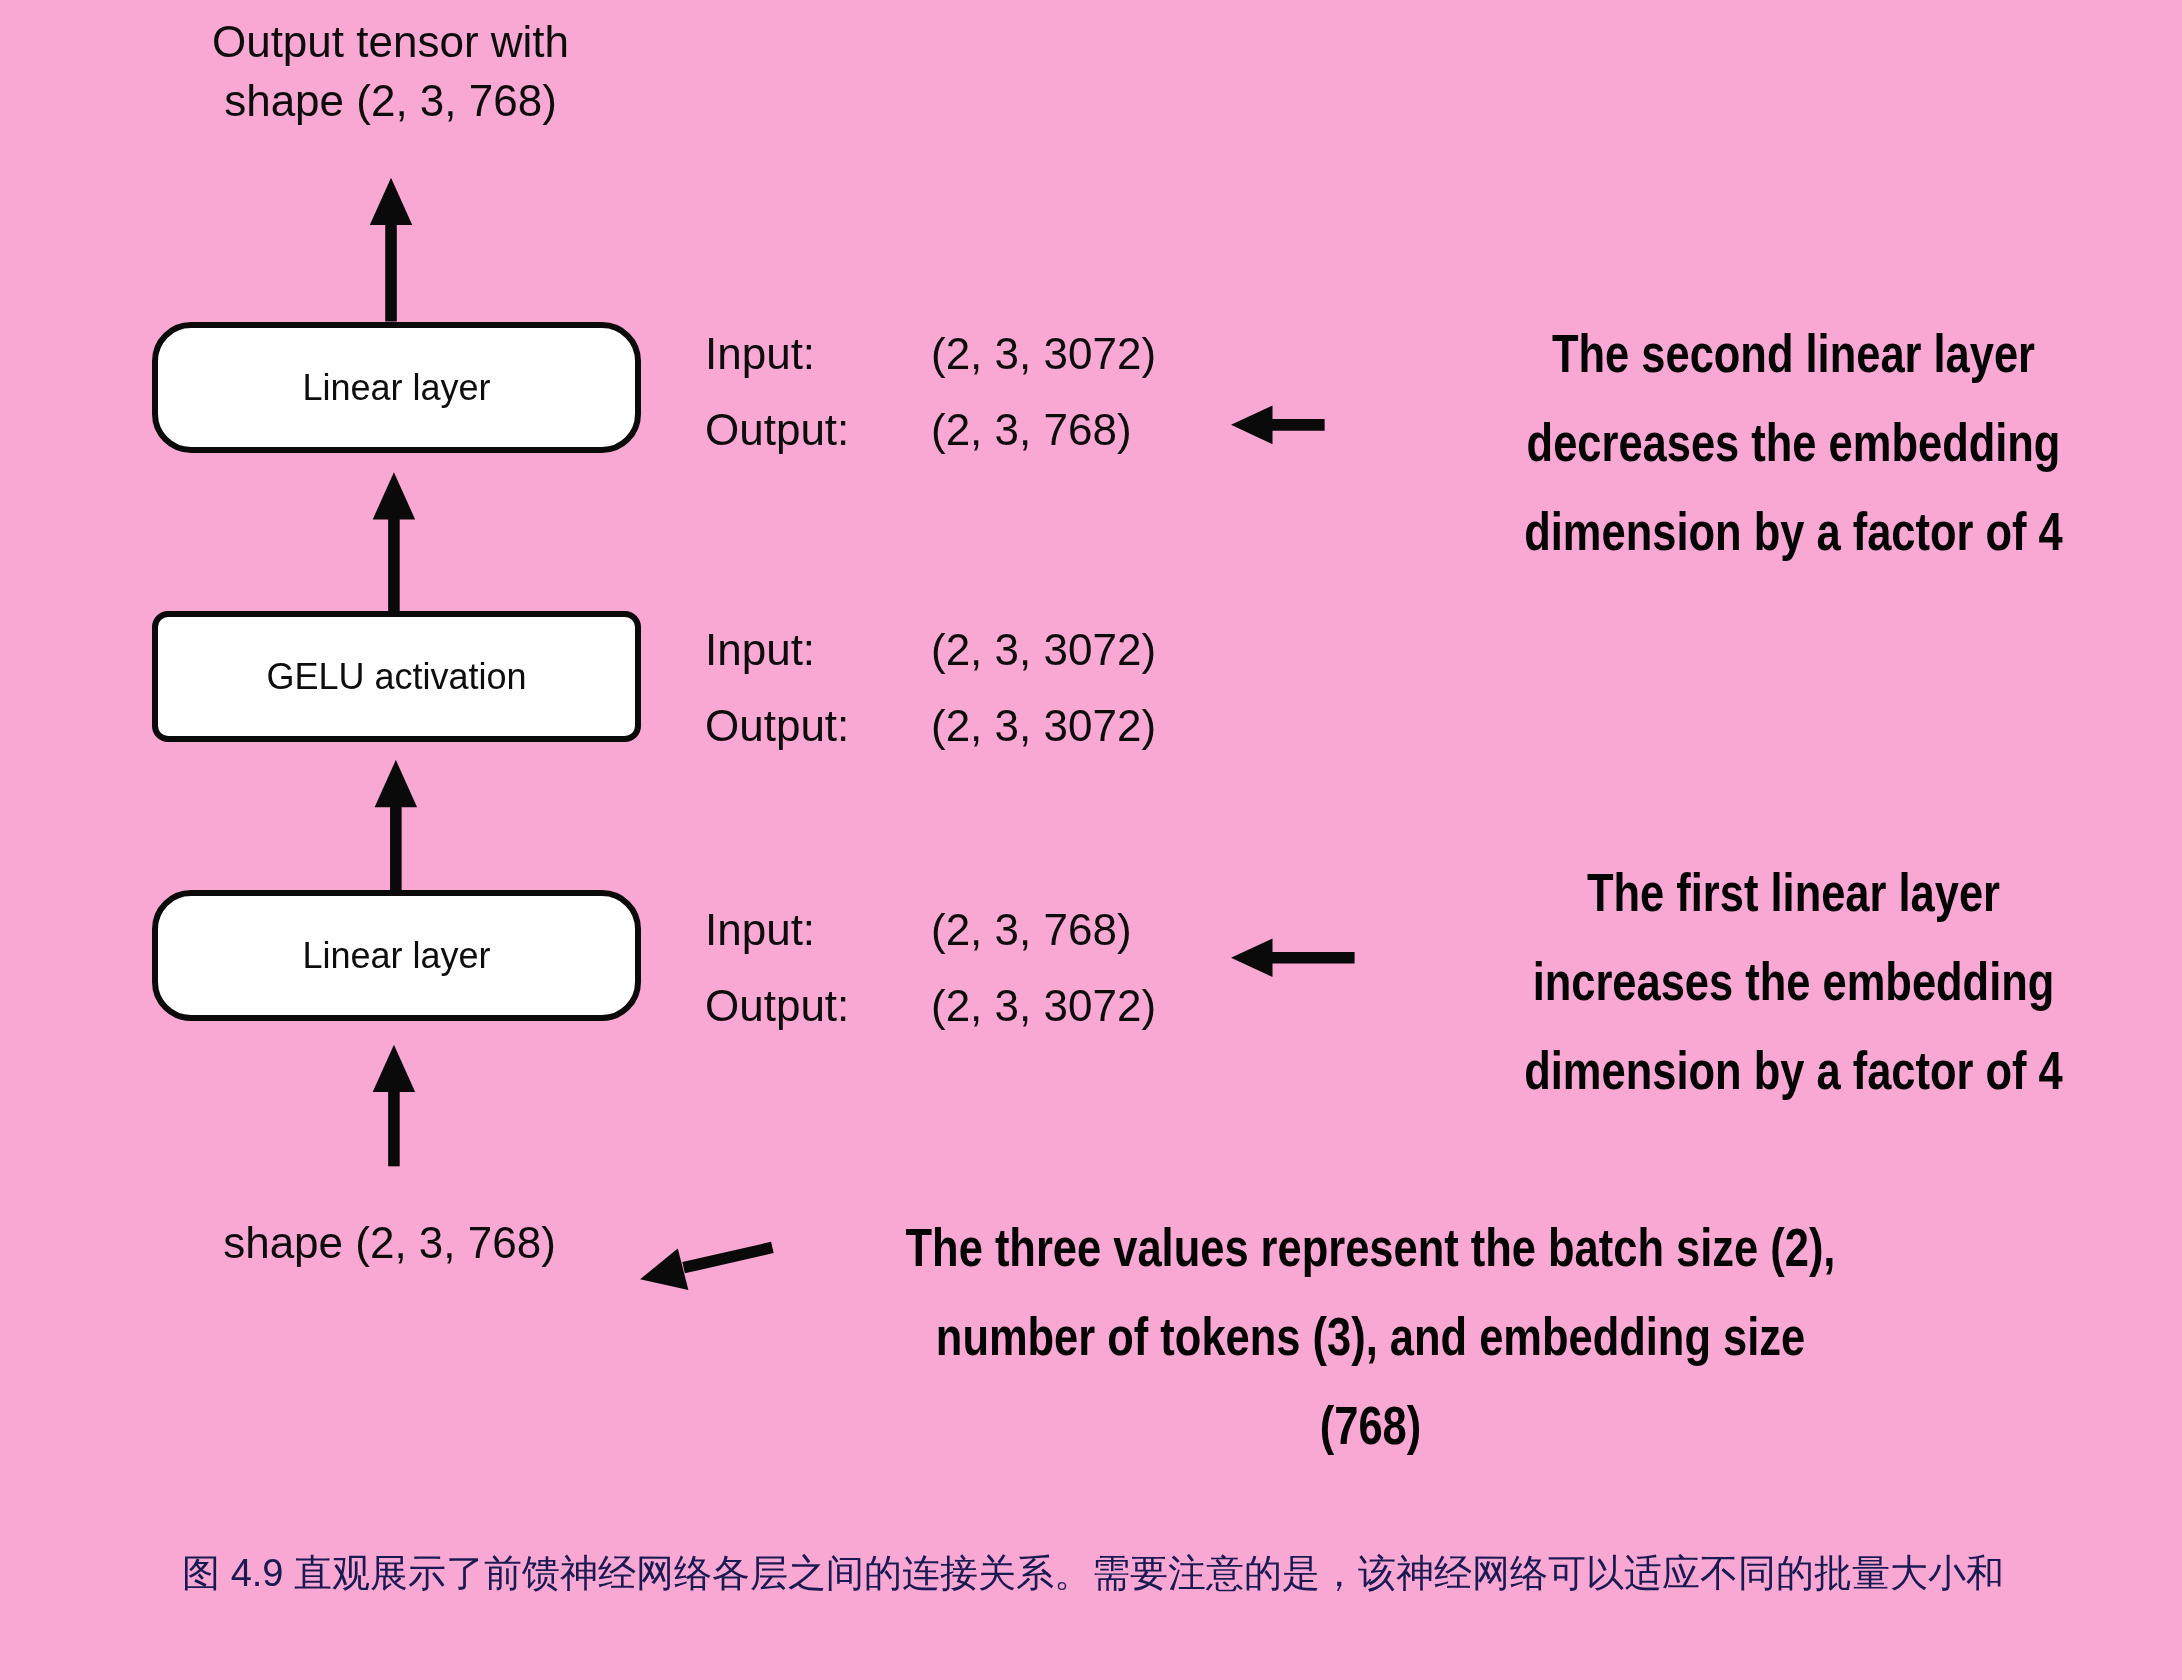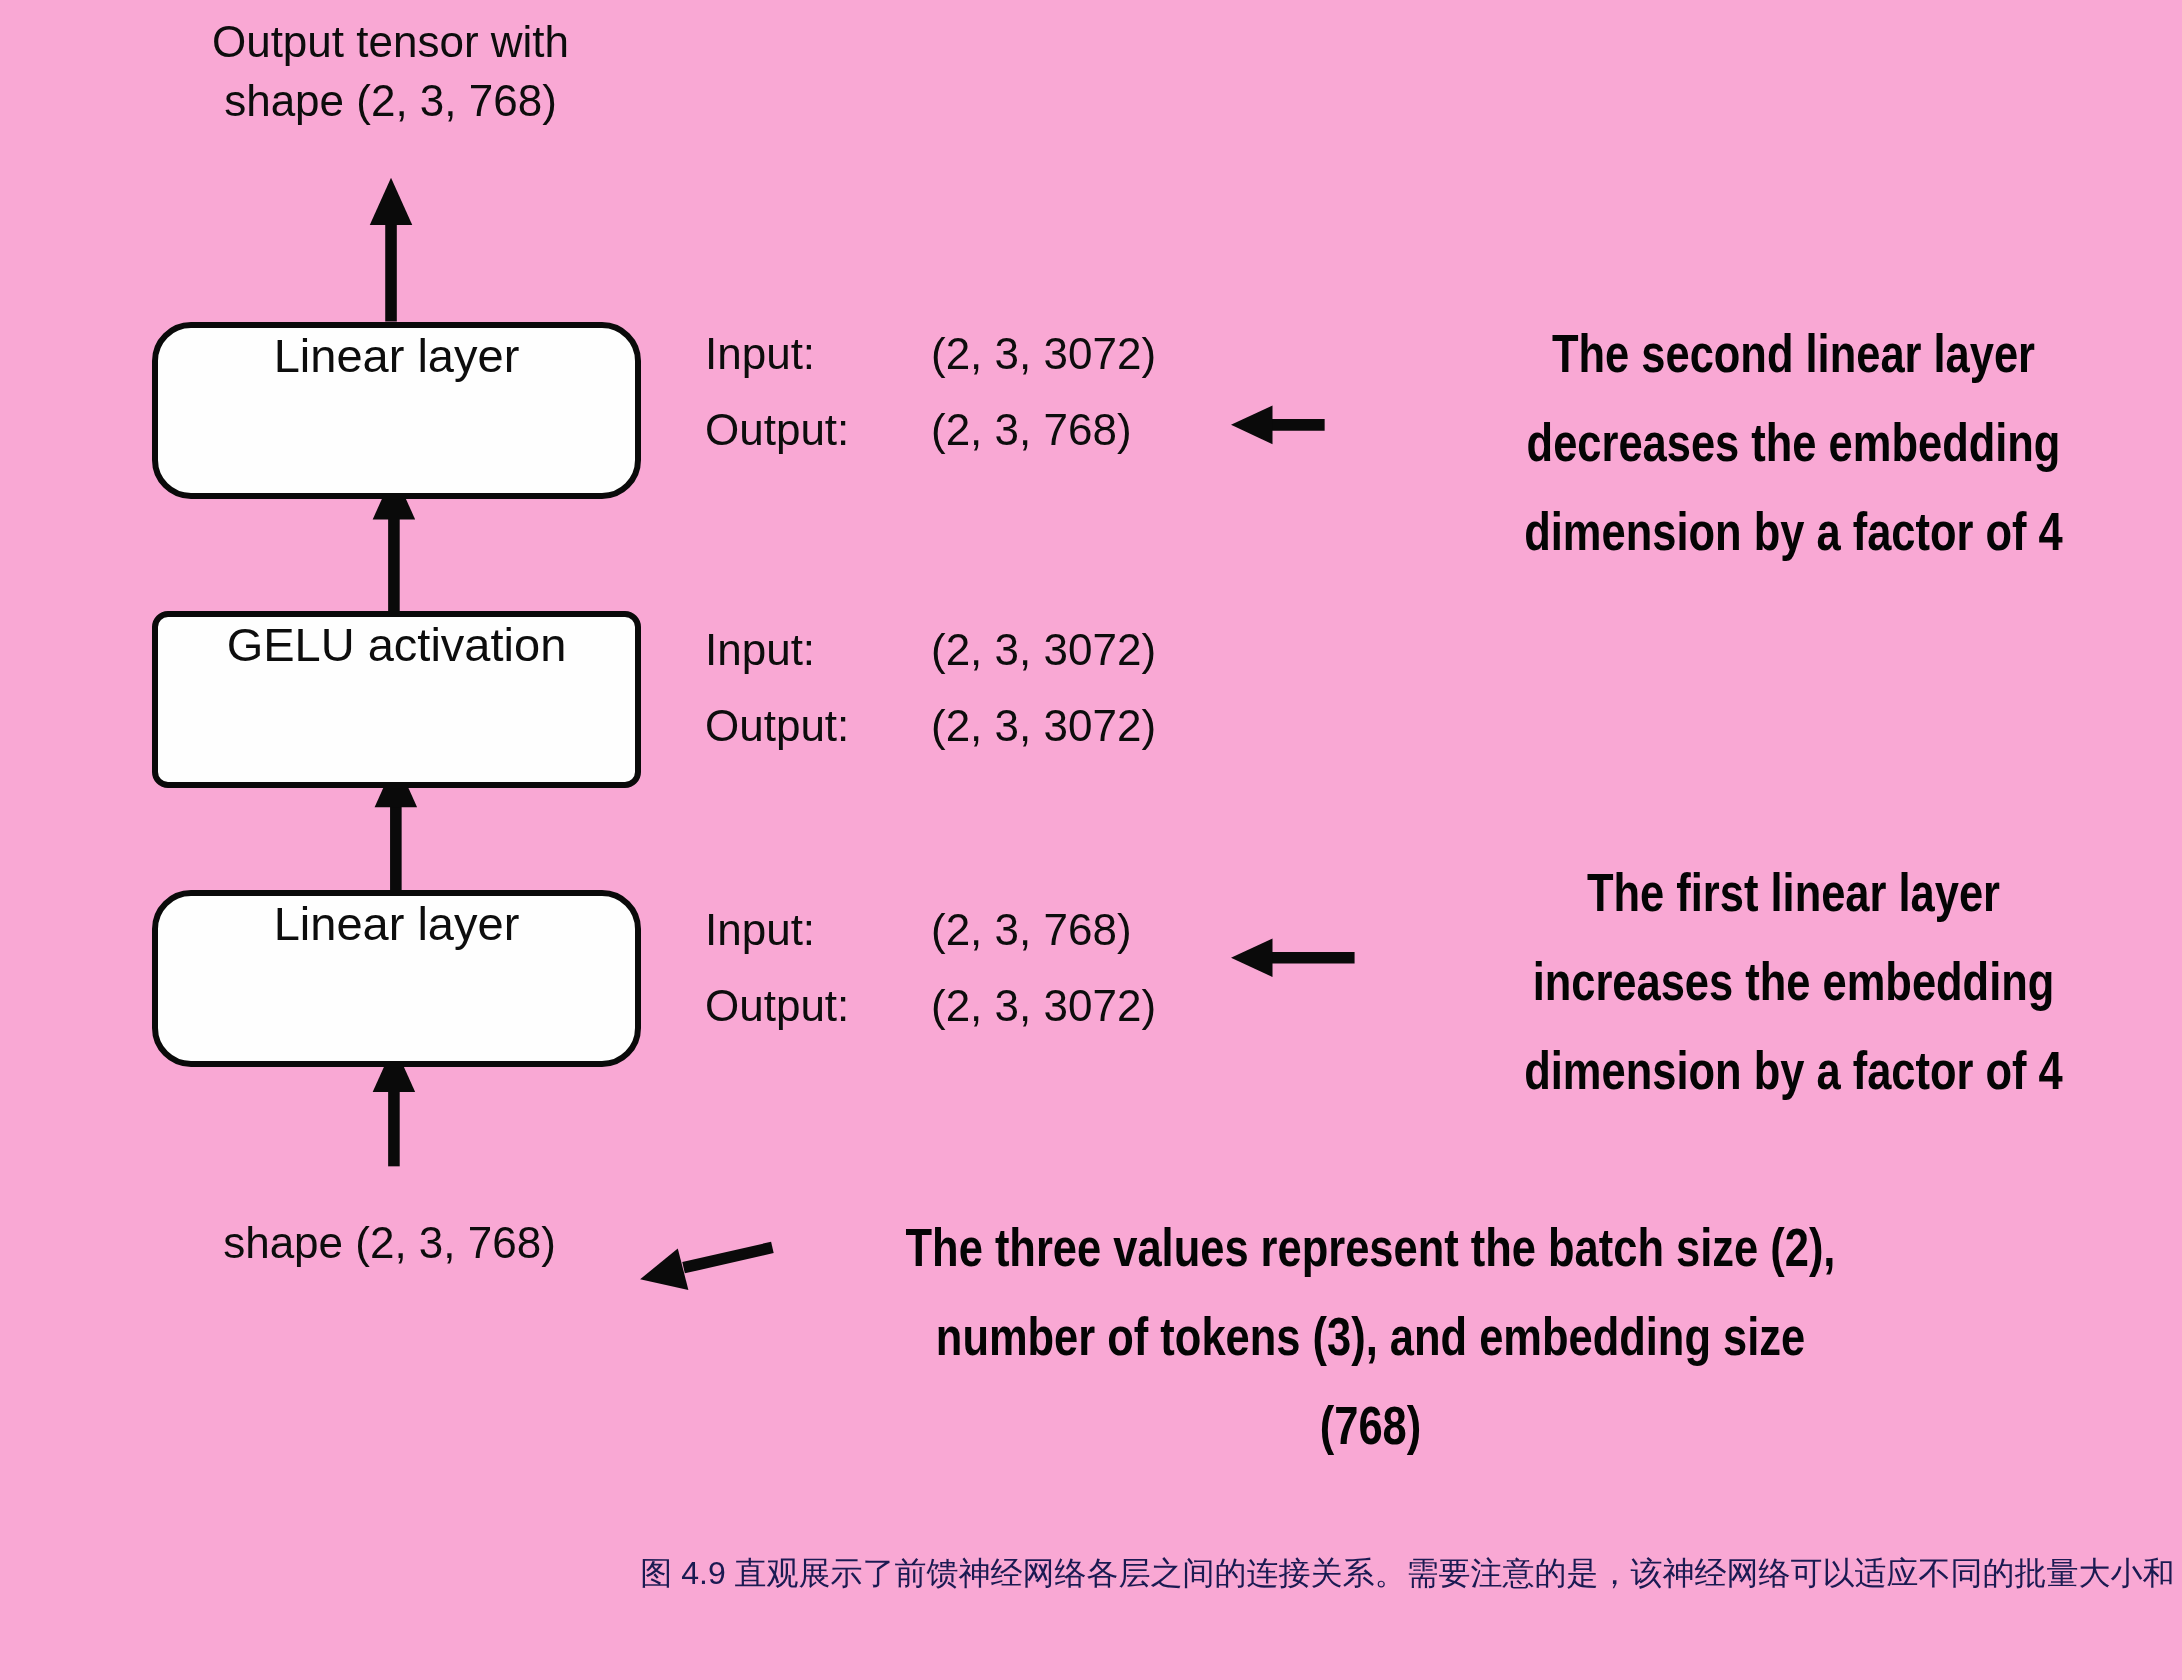--- a/index.html
+++ b/index.html
@@ -18,27 +18,28 @@
     width: 2182px; height: 1680px;
     pointer-events: none;
   }
   .arrows-layer line { stroke: #0a0a0a; stroke-width: 12; }
   .arrows-layer polygon { fill: #0a0a0a; }
 
   .node-box {
     position: absolute;
     left: 152px;
     width: 489px;
-    height: 177px;
+    height: 131px;
     border: 6.8px solid #0a0a0a;
     border-radius: 39px;
     background: #fefefe;
     display: flex;
+    align-items: center;
     justify-content: center;
-    font-size: 47px;
+    font-size: 36px;
     box-sizing: border-box;
   }
   .box-1 { top: 322px; }
   .box-2 { top: 611px; border-radius: 16px; }
   .box-3 { top: 890px; }
 
   .flow-label {
     position: absolute;
     font-size: 44px;
     line-height: 59px;
@@ -75,24 +76,24 @@
   }
   .annot-1 { left: 1446px; top: 309px;  width: 695px; }
   .annot-2 { left: 1446px; top: 848px;  width: 695px; }
   .annot-3 { left: 801px;  top: 1203px; width: 1139px; }
 
   .caption {
     position: absolute;
     left: 11.6px;
     top: 1543px;
     width: 2163px;
-    font-size: 32px;
+    font-size: 38px;
     line-height: 60px;
     color: #1a1a52;
-    text-align: right;
+    text-align: center;
   }
 </style>
 </head>
 <body>
 
 <div class="canvas">
 
   <svg class="arrows-layer" viewBox="0 0 2260 1740" xmlns="http://www.w3.org/2000/svg">
     <g>
       <line x1="405" y1="333" x2="405" y2="228"></line>

